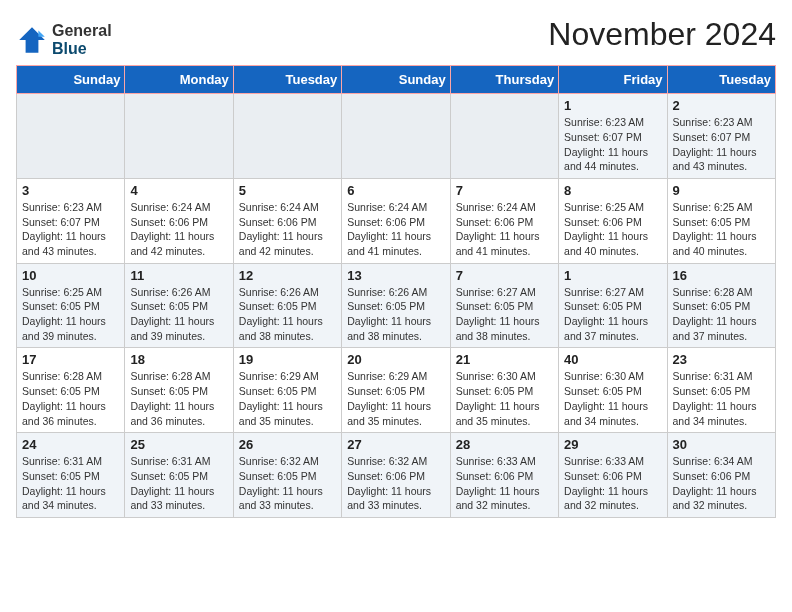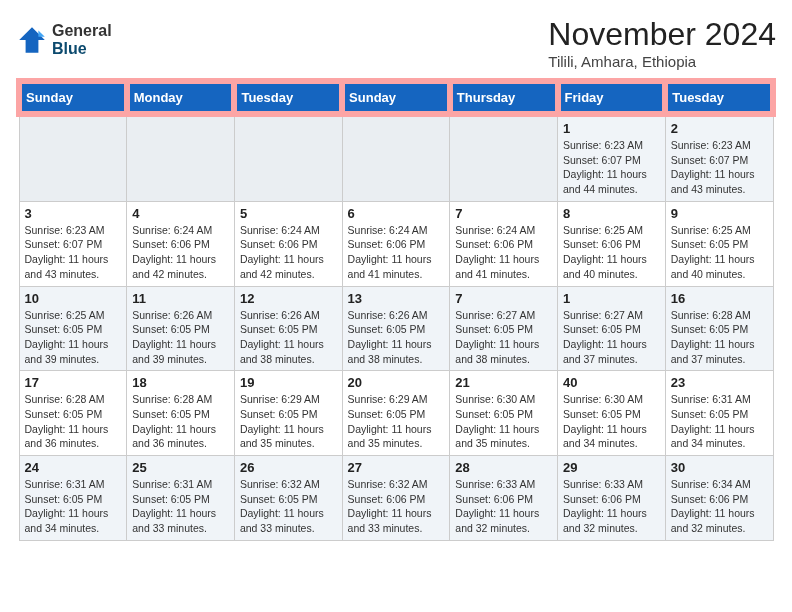--- a/index.html
+++ b/index.html
@@ -47,22 +47,22 @@
       width: 100%;
       border-collapse: collapse;
       border: 1px solid #ccc;
     }
     .calendar th {
       background: #1565c0;
       color: #fff;
       font-size: 13px;
       font-weight: bold;
       padding: 6px 4px;
-      text-align: left;
-      border: 6px solid #fca5a5;
+      text-align: right;
+      border: 1px solid #fca5a5;
     }
     .calendar td {
       border: 1px solid #ccc;
       vertical-align: top;
       padding: 4px 5px;
       font-size: 11px;
       color: #222;
       width: calc(100% / 7);
       height: 80px;
       background: #fff;
@@ -97,21 +97,20 @@
       <polygon points="20,4 36,20 28,20 28,36 12,36 12,20 4,20" fill="#1565c0"></polygon>
       <polygon points="28,8 36,16 28,16" fill="#42a5f5"></polygon>
     </svg>
     <div class="logo-text">
       <div style="color:#333;font-size:16px;font-weight:bold;">General</div>
       <div style="color:#0c4a6e;font-size:16px;font-weight:bold;">Blue</div>
     </div>
   </div>
   <div class="title-block">
     <div class="month-title">November 2024</div>
-    <div class="location">Tilili, Amhara, Ethiopia</div>
   </div>
 </div>
 
 <table class="calendar">
   <thead>
     <tr>
         <th>Sunday</th>
         <th>Monday</th>
         <th>Tuesday</th>
         <th>Sunday</th>

